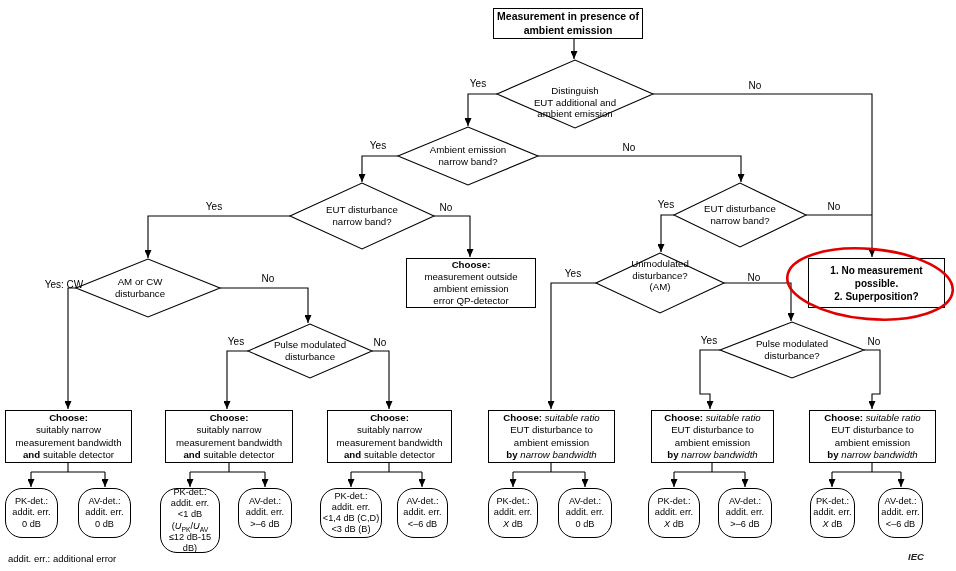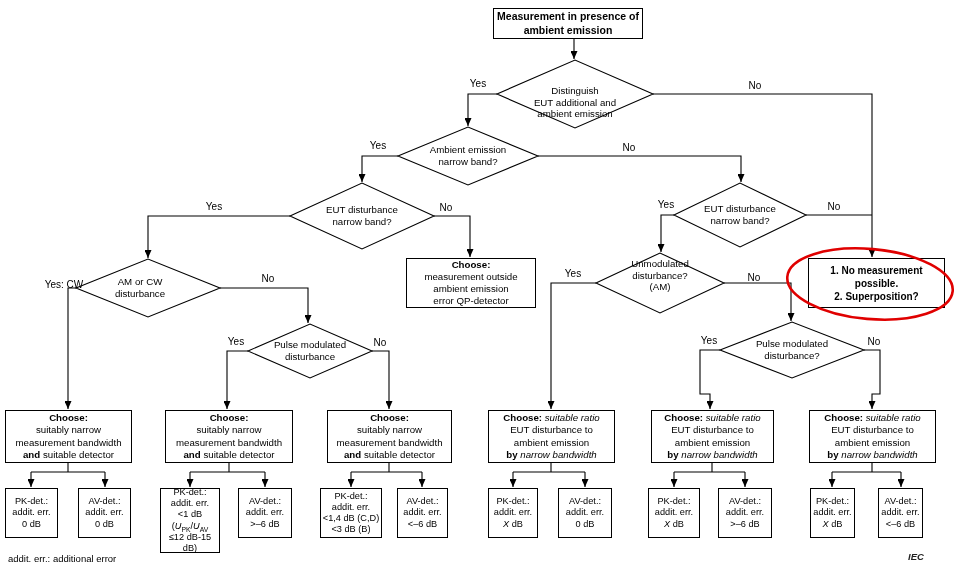--- a/index.html
+++ b/index.html
@@ -5,21 +5,21 @@
   html,body{margin:0;padding:0;background:#fff;}
   .canvas{position:relative;width:956px;height:571px;background:#ffffff;
           font-family:"Liberation Sans",sans-serif;color:#000;overflow:hidden;}
   svg.wires{position:absolute;left:0;top:0;z-index:1;}
   svg.overlay{position:absolute;left:0;top:0;z-index:6;pointer-events:none;}
   .node{position:absolute;display:flex;flex-direction:column;align-items:center;
         justify-content:center;text-align:center;box-sizing:border-box;z-index:3;}
   .box{border:1.1px solid #000;background:#fff;}
   .start{border-width:1.6px;font-weight:bold;font-size:10.5px;line-height:1.25;}
   .choose{font-size:9.7px;line-height:1.24;}
-  .det{font-size:9.2px;line-height:1.22;}
+  .det{font-size:9.2px;line-height:1.22;border-radius:17px;}
   .outcome{font-weight:bold;font-size:10px;line-height:1.3;}
   .dm{transform:translate(-50%,-50%);font-size:9.7px;line-height:1.2;background:transparent;z-index:3;}
   .lbl{position:absolute;transform:translate(-50%,-50%);font-size:10px;z-index:4;white-space:nowrap;}
   .footnote{position:absolute;left:8px;top:553px;font-size:9.5px;z-index:3;}
   .iec{position:absolute;left:908px;top:551px;font-size:9.5px;font-style:italic;font-weight:bold;color:#222;z-index:3;text-align:center;}
   i{font-style:italic;}
   sub{font-size:6.8px;line-height:0;}
 </style>
 </head>
 <body>

